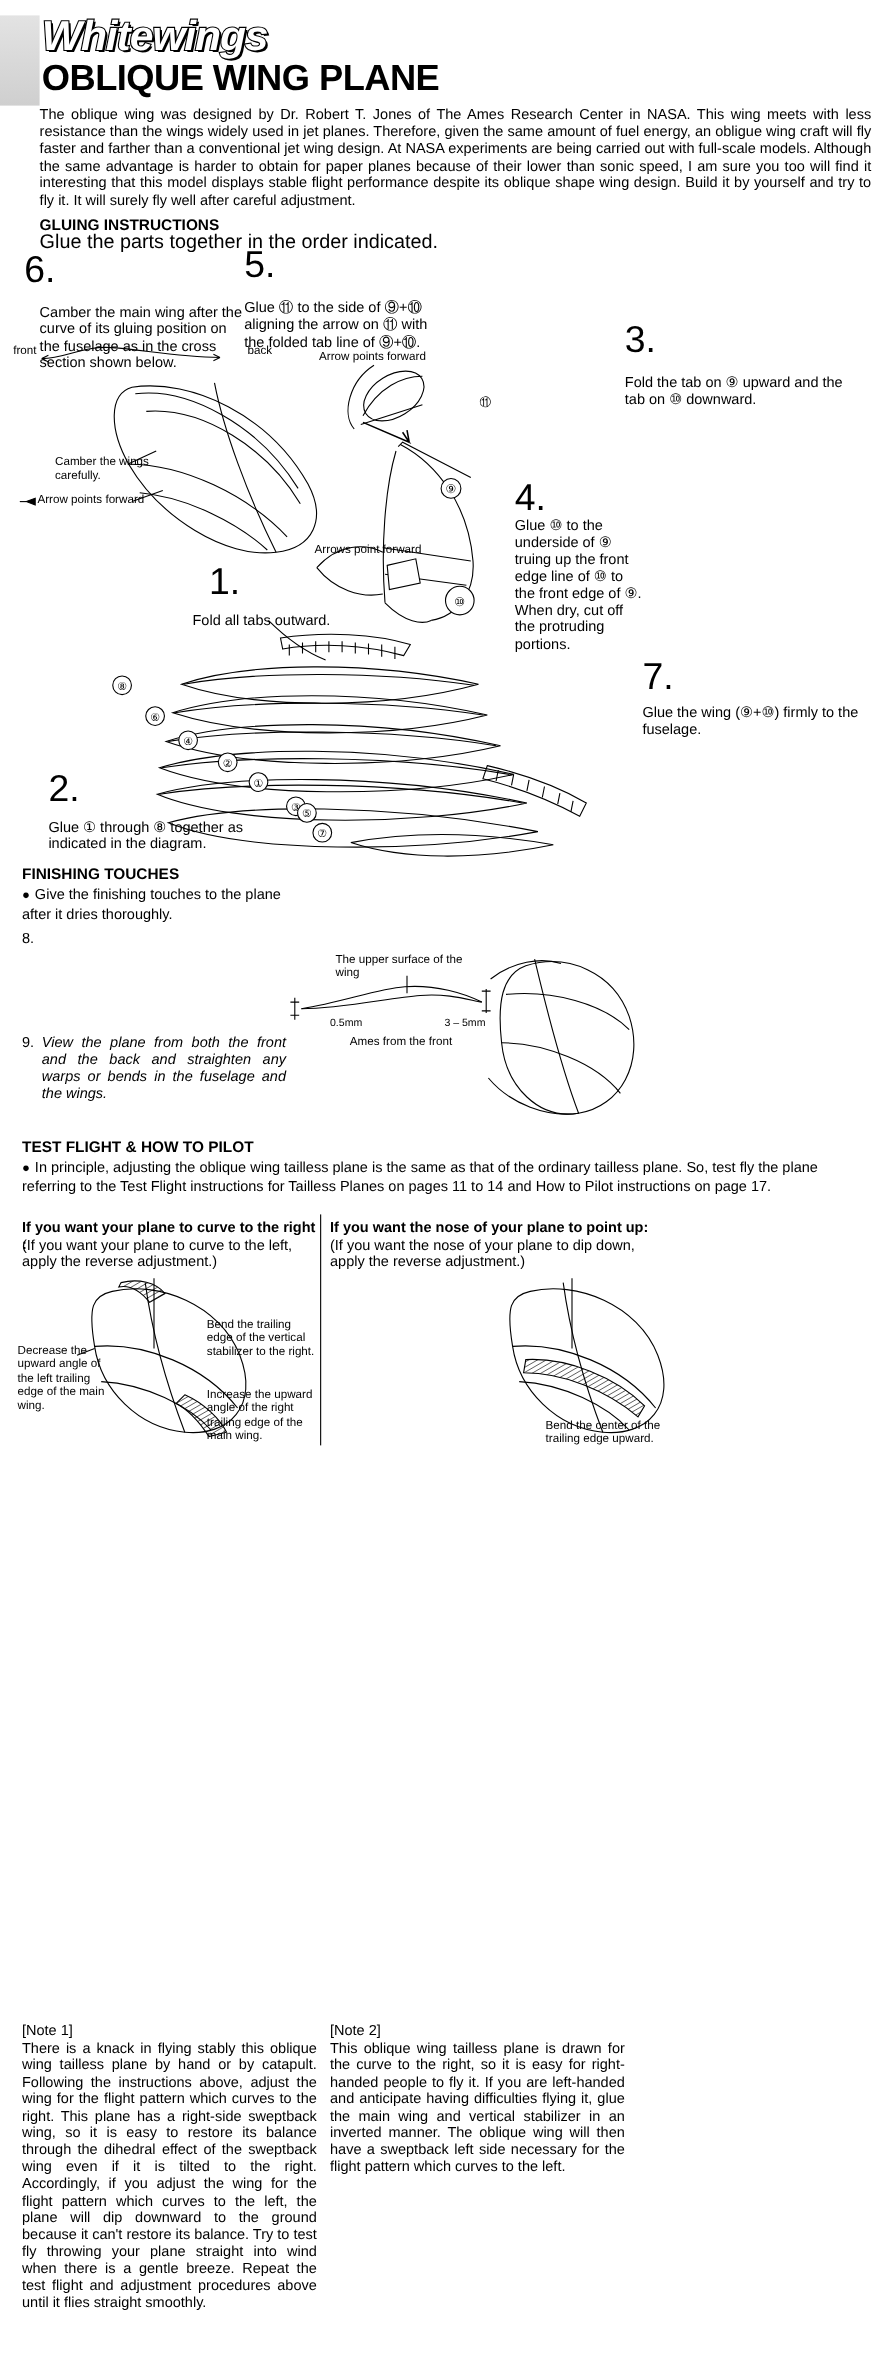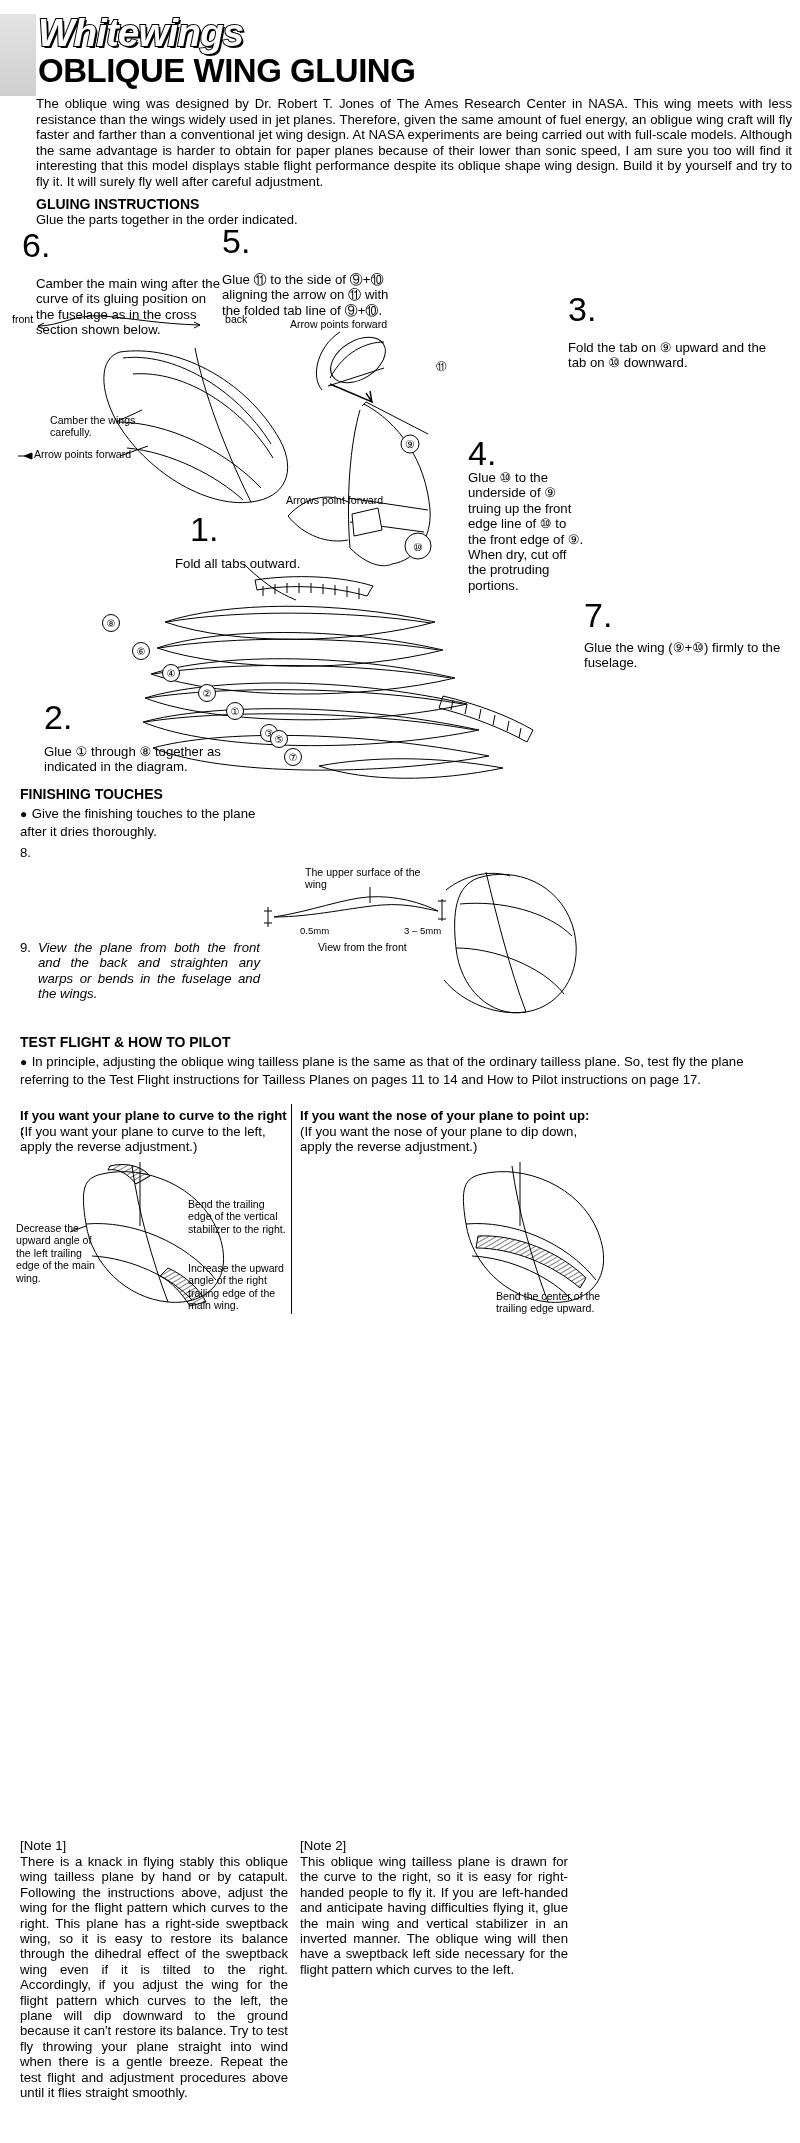--- a/index.html
+++ b/index.html
@@ -36,21 +36,21 @@
   .title {
     position:absolute; left:38px; top:52px;
     font-size:33px; font-weight:600; letter-spacing:-0.5px;
   }
   .intro {
     position:absolute; left:36px; top:96px; width:756px;
     font-size:13.2px; line-height:15.6px; text-align:justify;
   }
   
   .sec-head { font-weight:bold; font-size:14px; }
-  .sub { font-size:13px; line-height:15.6px; }
+  .sub { font-size:18px; line-height:15.6px; }
   .abs { position:absolute; }
   .stepnum {
     font-size:34px; font-weight:400; line-height:1;
     font-family:"Liberation Sans", sans-serif;
   }
   .body-txt { font-size:13.2px; line-height:15.4px; }
   .cap { font-size:10.6px; line-height:12.4px; }
   .cap2 { font-size:9.6px; line-height:11.4px; }
   .bold { font-weight:bold; }
   svg { display:block; overflow:visible; }
@@ -61,21 +61,21 @@
   .justify { text-align:justify; }
   .bullet { font-size:12px; }
 </style>
 </head>
 <body>
 
 <div class="page">
 
   <div class="gray-block"></div>
   <div class="brand">Whitewings</div>
-  <div class="title">OBLIQUE WING GLUING</div>
+  <div class="title">OBLIQUE WING PLANE</div>
   <div class="intro">The oblique wing was designed by Dr. Robert T. Jones of The Ames Research Center in NASA. This wing meets with less resistance than the wings widely used in jet planes. Therefore, given the same amount of fuel energy, an obligue wing craft will fly faster and farther than a conventional jet wing design. At NASA experiments are being carried out with full-scale models. Although the same advantage is harder to obtain for paper planes because of their lower than sonic speed, I am sure you too will find it interesting that this model displays stable flight performance despite its oblique shape wing design. Build it by yourself and try to fly it. It will surely fly well after careful adjustment.</div>
 
   <div class="abs sec-head" style="left:36px; top:196px;">GLUING INSTRUCTIONS</div>
   <div class="abs sub" style="left:36px; top:212px;">Glue the parts together in the order indicated.</div>
 
   <div class="abs stepnum" style="left:22px; top:228px;">6.</div>
   <div class="abs body-txt" style="left:36px; top:276px; width:190px;">Camber the main wing after the curve of its gluing position on the fuselage as in the cross section shown below.</div>
 
   <div class="abs" style="left:30px; top:310px;">
     <svg width="200" height="28" viewBox="0 0 200 28">
@@ -260,21 +260,21 @@
     <svg width="190" height="50" viewBox="0 0 190 50">
       <path class="ln" d="M12 32 C 50 26, 80 14, 106 12 C 134 10, 160 18, 176 26"></path>
       <path class="ln" d="M12 32 C 50 32, 92 22, 120 20 C 146 18, 164 24, 176 26"></path>
       <path class="ln" d="M6 22 l 0 20 M2 26 l 8 0 M2 38 l 8 0"></path>
       <path class="ln" d="M180 14 l 0 22 M176 16 l 8 0 M176 34 l 8 0"></path>
       <path class="ln" d="M108 2 L 108 18"></path>
     </svg>
   </div>
   <div class="abs cap2" style="left:300px; top:925px;">0.5mm</div>
   <div class="abs cap2" style="left:404px; top:925px;">3 – 5mm</div>
-  <div class="abs cap" style="left:318px; top:941px;">View from the front</div>
+  <div class="abs cap" style="left:318px; top:941px;">Ames from the front</div>
 
   <div class="abs" style="left:432px; top:860px;">
     <svg width="200" height="160" viewBox="0 0 200 160">
       <path class="ln" d="M46 18 C 84 6, 126 24, 140 64 C 154 106, 132 146, 94 152 C 58 158, 28 128, 24 88 C 20 52, 24 26, 46 18 Z"></path>
       <path class="ln" d="M28 44 C 70 40, 116 52, 140 76"></path>
       <path class="ln" d="M24 88 C 62 88, 110 106, 132 134"></path>
       <path class="ln" d="M54 12 C 64 54, 78 110, 94 152"></path>
       <path class="ln" d="M14 30 C 34 14, 60 10, 78 16"></path>
       <path class="ln" d="M12 120 C 32 144, 66 156, 94 152"></path>
     </svg>

